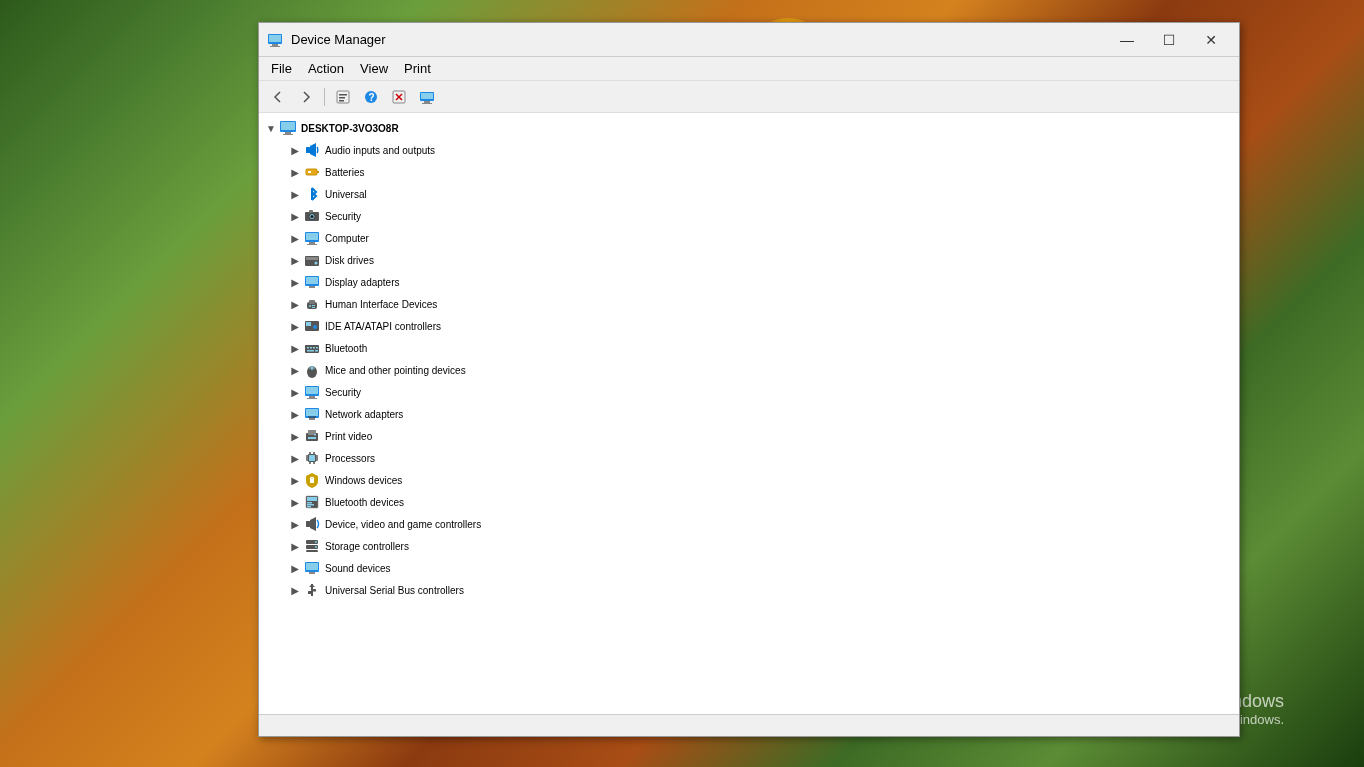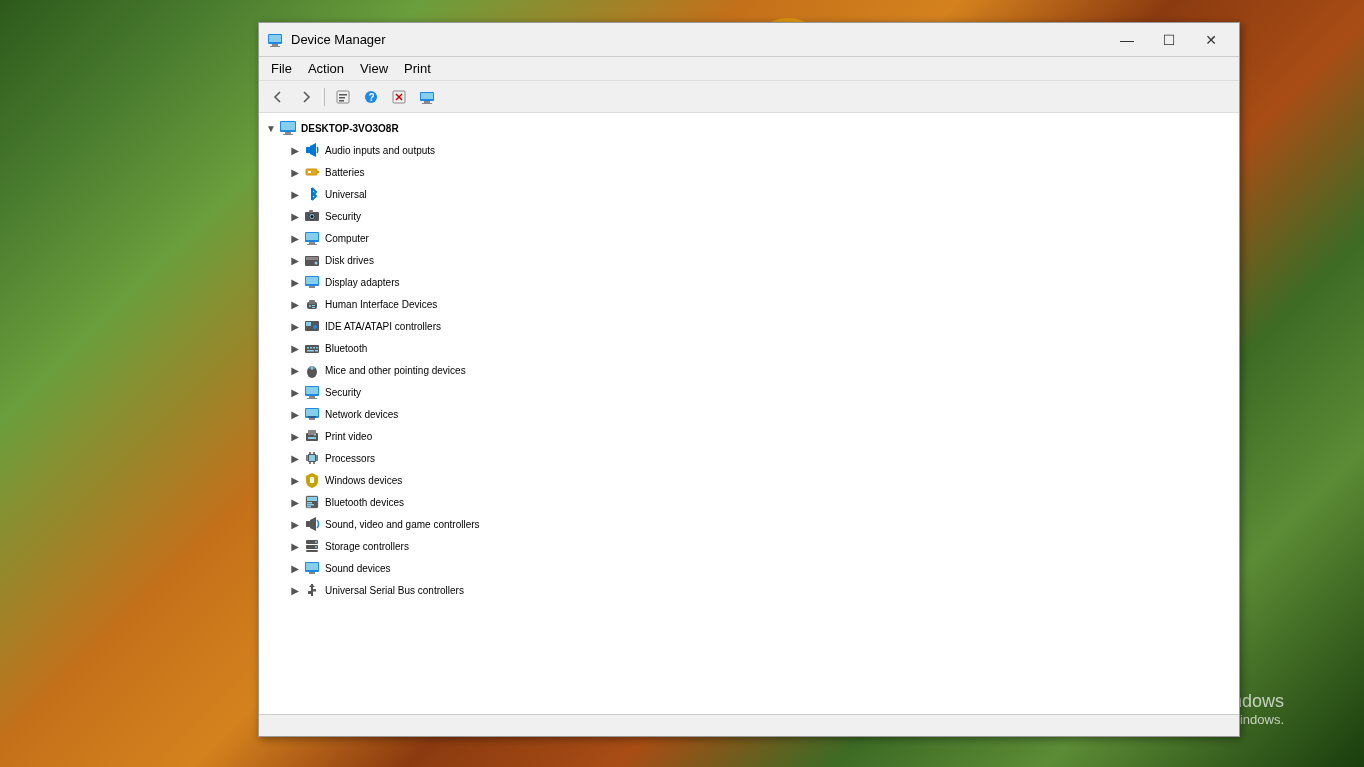--- a/index.html
+++ b/index.html
@@ -451,21 +451,21 @@
         <div class="tree-item child">
           <span class="tree-arrow">▶</span>
           <span class="tree-icon">
             <svg width="16" height="16" viewBox="0 0 16 16">
               <rect x="1" y="2" width="14" height="10" rx="1" fill="#1e88e5"></rect>
               <rect x="2" y="3" width="12" height="7" fill="#87ceeb"></rect>
               <rect x="5" y="12" width="6" height="2" fill="#888"></rect>
               <path d="M4 11h8" stroke="#333" stroke-width="1"></path>
             </svg>
           </span>
-          <span class="tree-label">Network devices</span>
+          <span class="tree-label">Network adapters</span>
         </div>
         <div class="tree-item child">
           <span class="tree-arrow">▶</span>
           <span class="tree-icon">
             <svg width="16" height="16" viewBox="0 0 16 16">
               <rect x="2" y="5" width="12" height="8" rx="1" fill="#555"></rect>
               <rect x="4" y="2" width="8" height="5" fill="#888"></rect>
               <rect x="4" y="9" width="8" height="2" fill="#87ceeb"></rect>
               <rect x="10" y="6" width="2" height="1.5" fill="#87ceeb" rx="0.5"></rect>
             </svg>
@@ -518,21 +518,21 @@
         </div>
         <div class="tree-item child">
           <span class="tree-arrow">▶</span>
           <span class="tree-icon">
             <svg width="16" height="16" viewBox="0 0 16 16">
               <rect x="2" y="5" width="4" height="6" fill="#555" rx="0.5"></rect>
               <path d="M6 4l6-3v14l-6-3z" fill="#555"></path>
               <path d="M13 4c2 2 2 6 0 8" stroke="#1e88e5" stroke-width="1.5" fill="none"></path>
             </svg>
           </span>
-          <span class="tree-label">Sound, video and game controllers</span>
+          <span class="tree-label">Device, video and game controllers</span>
         </div>
         <div class="tree-item child">
           <span class="tree-arrow">▶</span>
           <span class="tree-icon">
             <svg width="16" height="16" viewBox="0 0 16 16">
               <rect x="2" y="2" width="12" height="4" rx="1" fill="#555"></rect>
               <rect x="2" y="7" width="12" height="4" rx="1" fill="#555"></rect>
               <rect x="2" y="12" width="12" height="2" rx="1" fill="#555"></rect>
               <circle cx="12" cy="4" r="1" fill="#87ceeb"></circle>
               <circle cx="12" cy="9" r="1" fill="#87ceeb"></circle>

